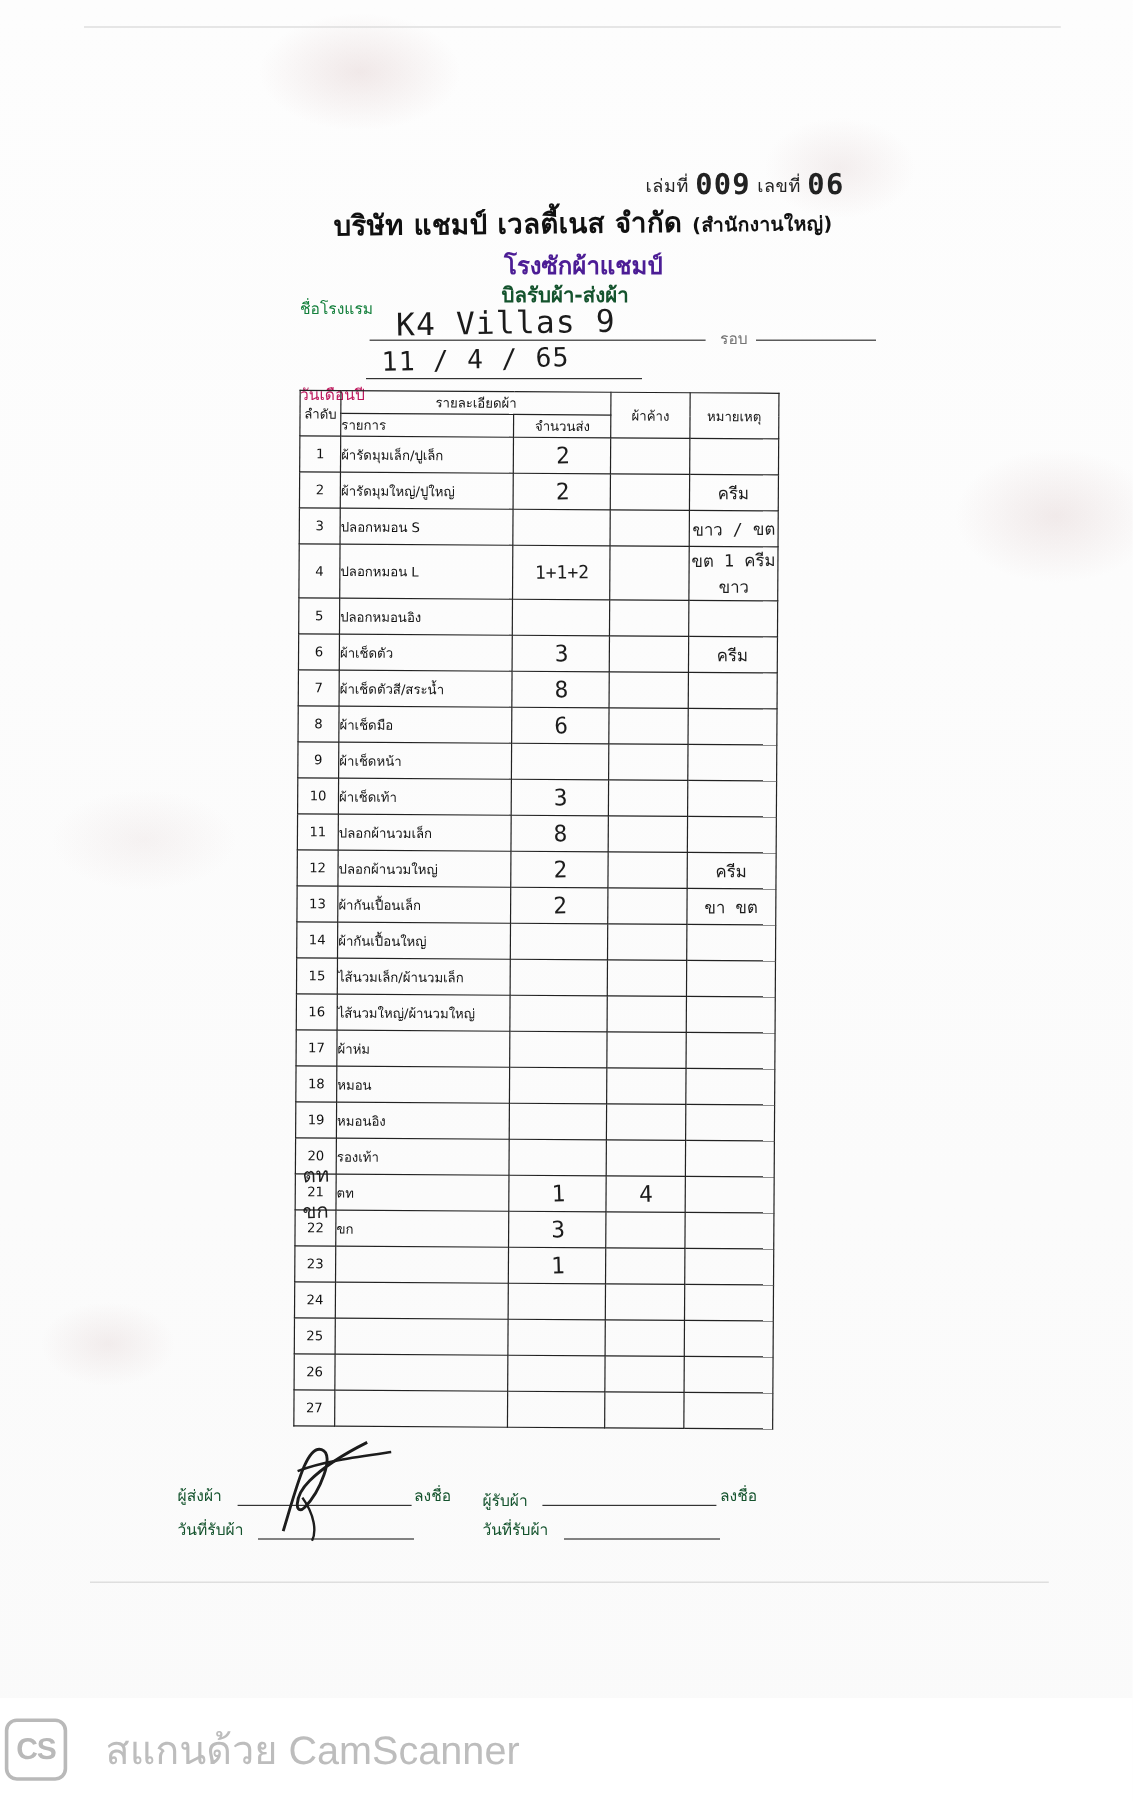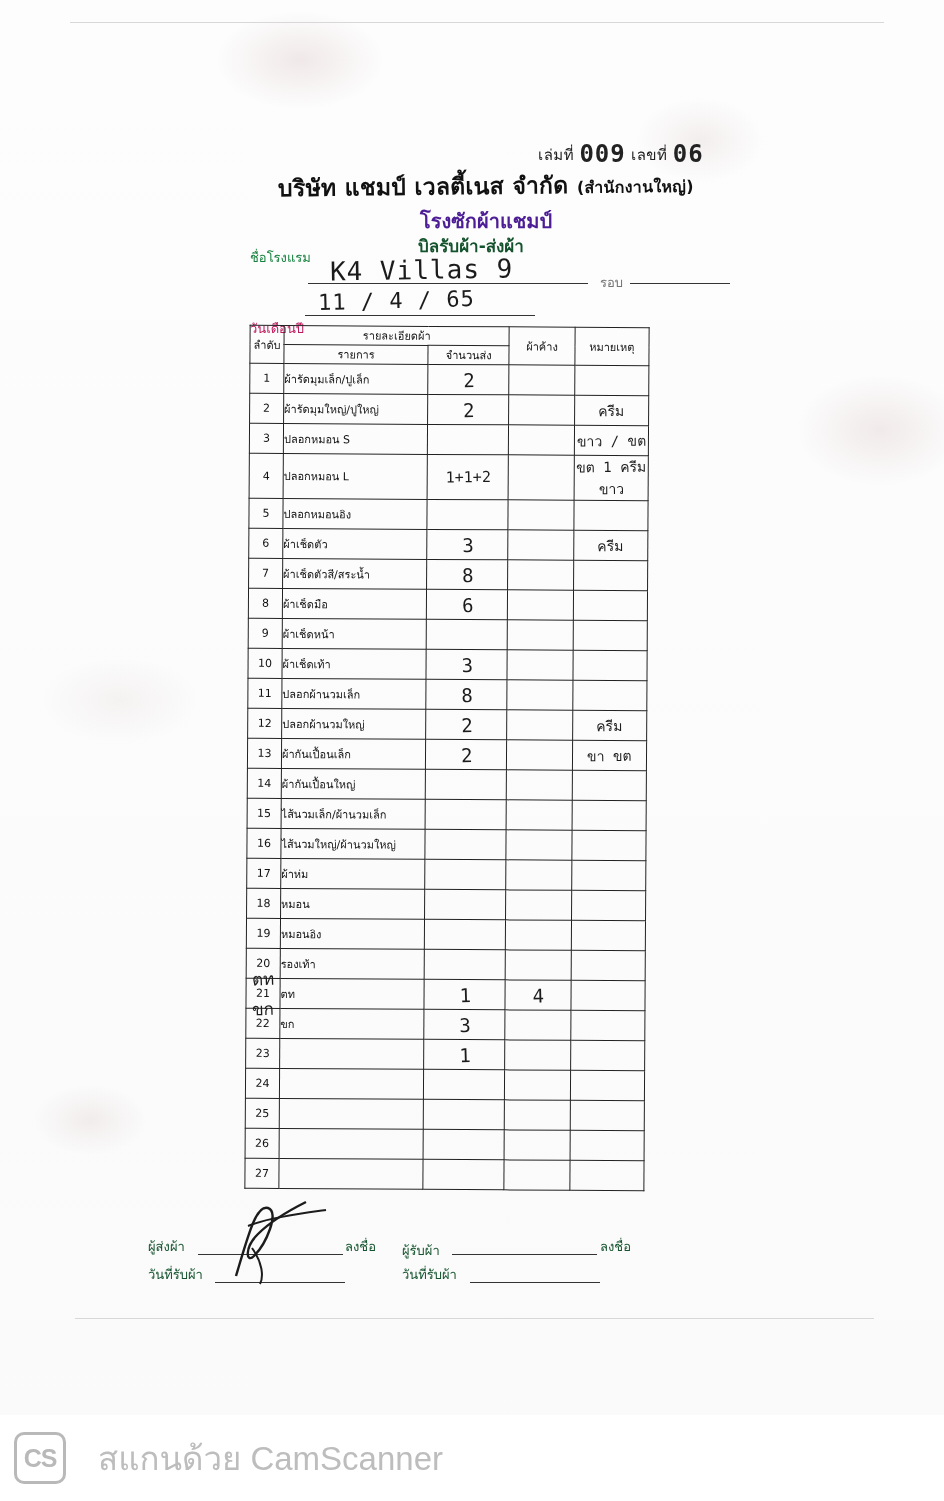--- a/index.html
+++ b/index.html
@@ -132,21 +132,21 @@
   .foot .ln{position:absolute;border-bottom:1.4px solid #333;height:0;}
   .signature{
     position:absolute;left:228px;top:1196px;
     width:120px;height:90px;
   }
   
   .cs-bar{
     position:absolute;left:0;bottom:0;width:944px;height:86px;
     background:#fff;
     display:flex;align-items:center;
-    padding-left:14px;
+    padding-left:4px;
     box-sizing:border-box;
   }
   .cs-logo{
     width:52px;height:52px;border:3px solid #b9b9b9;border-radius:10px;
     display:flex;align-items:center;justify-content:center;
     color:#b9b9b9;font-weight:bold;font-size:25px;
     font-family:"Liberation Sans", sans-serif;
     letter-spacing:-1px;
     box-sizing:border-box;
   }
@@ -191,21 +191,21 @@
 
   <table class="tbl">
     <tbody id="tbody-target">
       <tr class="hdr-top">
         <td rowspan="2" class="c-no">ลำดับ</td>
         <td colspan="2">รายละเอียดผ้า</td>
         <td rowspan="2" class="c-hang">ผ้าค้าง</td>
         <td rowspan="2" class="c-note">หมายเหตุ</td>
       </tr>
       <tr class="hdr-sub">
-        <td class="c-item" style="text-align:center">รายการ</td>
+        <td class="c-item" style="text-align:left">รายการ</td>
         <td class="c-qty">จำนวนส่ง</td>
       </tr>
     <tr>
           <td class="c-no">1</td>
           <td class="c-item">ผ้ารัดมุมเล็ก/ปูเล็ก</td>
           <td class="c-qty"><span class="hand">2</span></td>
           <td class="c-hang"><span class="hand"></span></td>
           <td class="c-note"><span class="hand note"></span></td>
         </tr>
         <tr>

